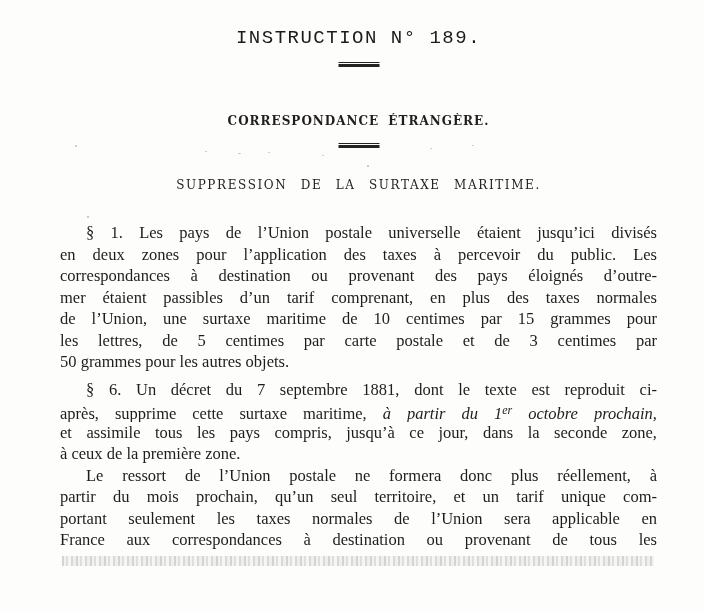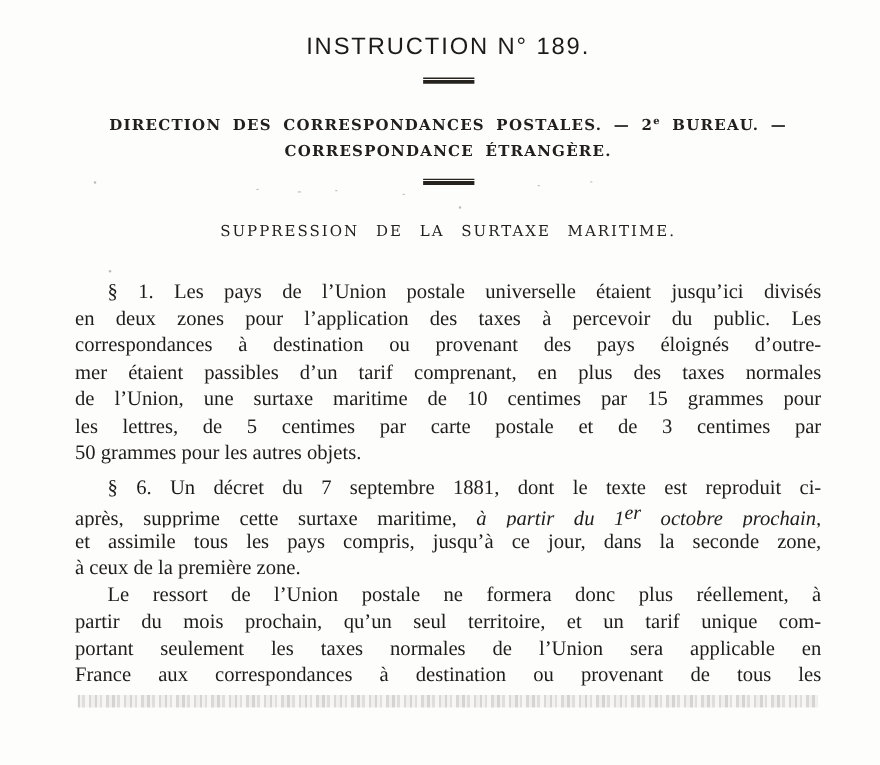--- a/index.html
+++ b/index.html
@@ -5,21 +5,21 @@
   html,body { margin:0; padding:0; }
   .page {
     position:relative; width:704px; height:612px;
     background:#fdfdfc; overflow:hidden;
     font-family:"Liberation Serif", serif;
   }
   .col { position:absolute; left:60px; top:0; width:597px; height:612px; }
 
   .title {
     position:absolute; top:27px; left:0; width:100%; margin:0;
-    text-align:center; font-family:Liberation Sans, sans-serif;
+    text-align:center; font-family:Liberation Mono, monospace;
     font-size:19px; font-weight:400; letter-spacing:1.5px; color:#1d1b19;
   }
   .rule {
     position:absolute; left:50%; transform:translateX(-50%);
     width:41px; height:5px;
     background:linear-gradient(#26231f 0 1px, #fdfdfc 1px 2px, #26231f 2px 100%);
   }
   .rule1 { top:62px; }
   .rule2 { top:143px; }
 
@@ -43,21 +43,21 @@
   .body { position:absolute; top:222px; left:0; width:597px; color:#1f1d1b; }
   .bline {
     height:21.5px; overflow:hidden; text-align:justify;
     font-size:16.5px; line-height:21.5px;
     font-family:"Liberation Serif", serif;
   }
   .bline.j::after { content:""; display:inline-block; width:100%; height:0; }
   .indent { text-indent:26px; }
   .psp { margin-top:6px; }
   .it { font-style:italic; }
-  .supb { font-size:16px; vertical-align:5px; }
+  .supb { font-size:12px; vertical-align:5px; }
   .supb.it { font-style:italic; }
 
   .cutband {
     position:absolute; top:556px; left:2px; width:592px; height:10px;
     background:repeating-linear-gradient(90deg,
       #b5b3b0 0 2px, #eceae7 2px 4px, #c7c5c2 4px 6px,
       #f3f1ee 6px 9px, #bdbbb8 9px 11px, #e6e4e1 11px 14px);
     opacity:.55; filter:blur(.4px);
   }
   .speck { position:absolute; background:#8a8784; border-radius:50%; opacity:.55; }
@@ -65,21 +65,20 @@
 </head>
 <body>
 
 <div class="page">
   <div class="col">
 
     <h1 class="title">INSTRUCTION N° 189.</h1>
 
     <div class="rule rule1"></div>
 
-    <div class="dept l1"><span>DIRECTION DES CORRESPONDANCES POSTALES. — 2</span><span class="sup">e</span><span> BUREAU. —</span></div>
 
     <div class="dept l2">CORRESPONDANCE ÉTRANGÈRE.</div>
 
     <div class="rule rule2"></div>
 
     <div class="subtitle">SUPPRESSION DE LA SURTAXE MARITIME.</div>
 
     <div class="body">
 
       <div class="bline j indent">§ 1. Les pays de l’Union postale universelle étaient jusqu’ici divisés</div>

